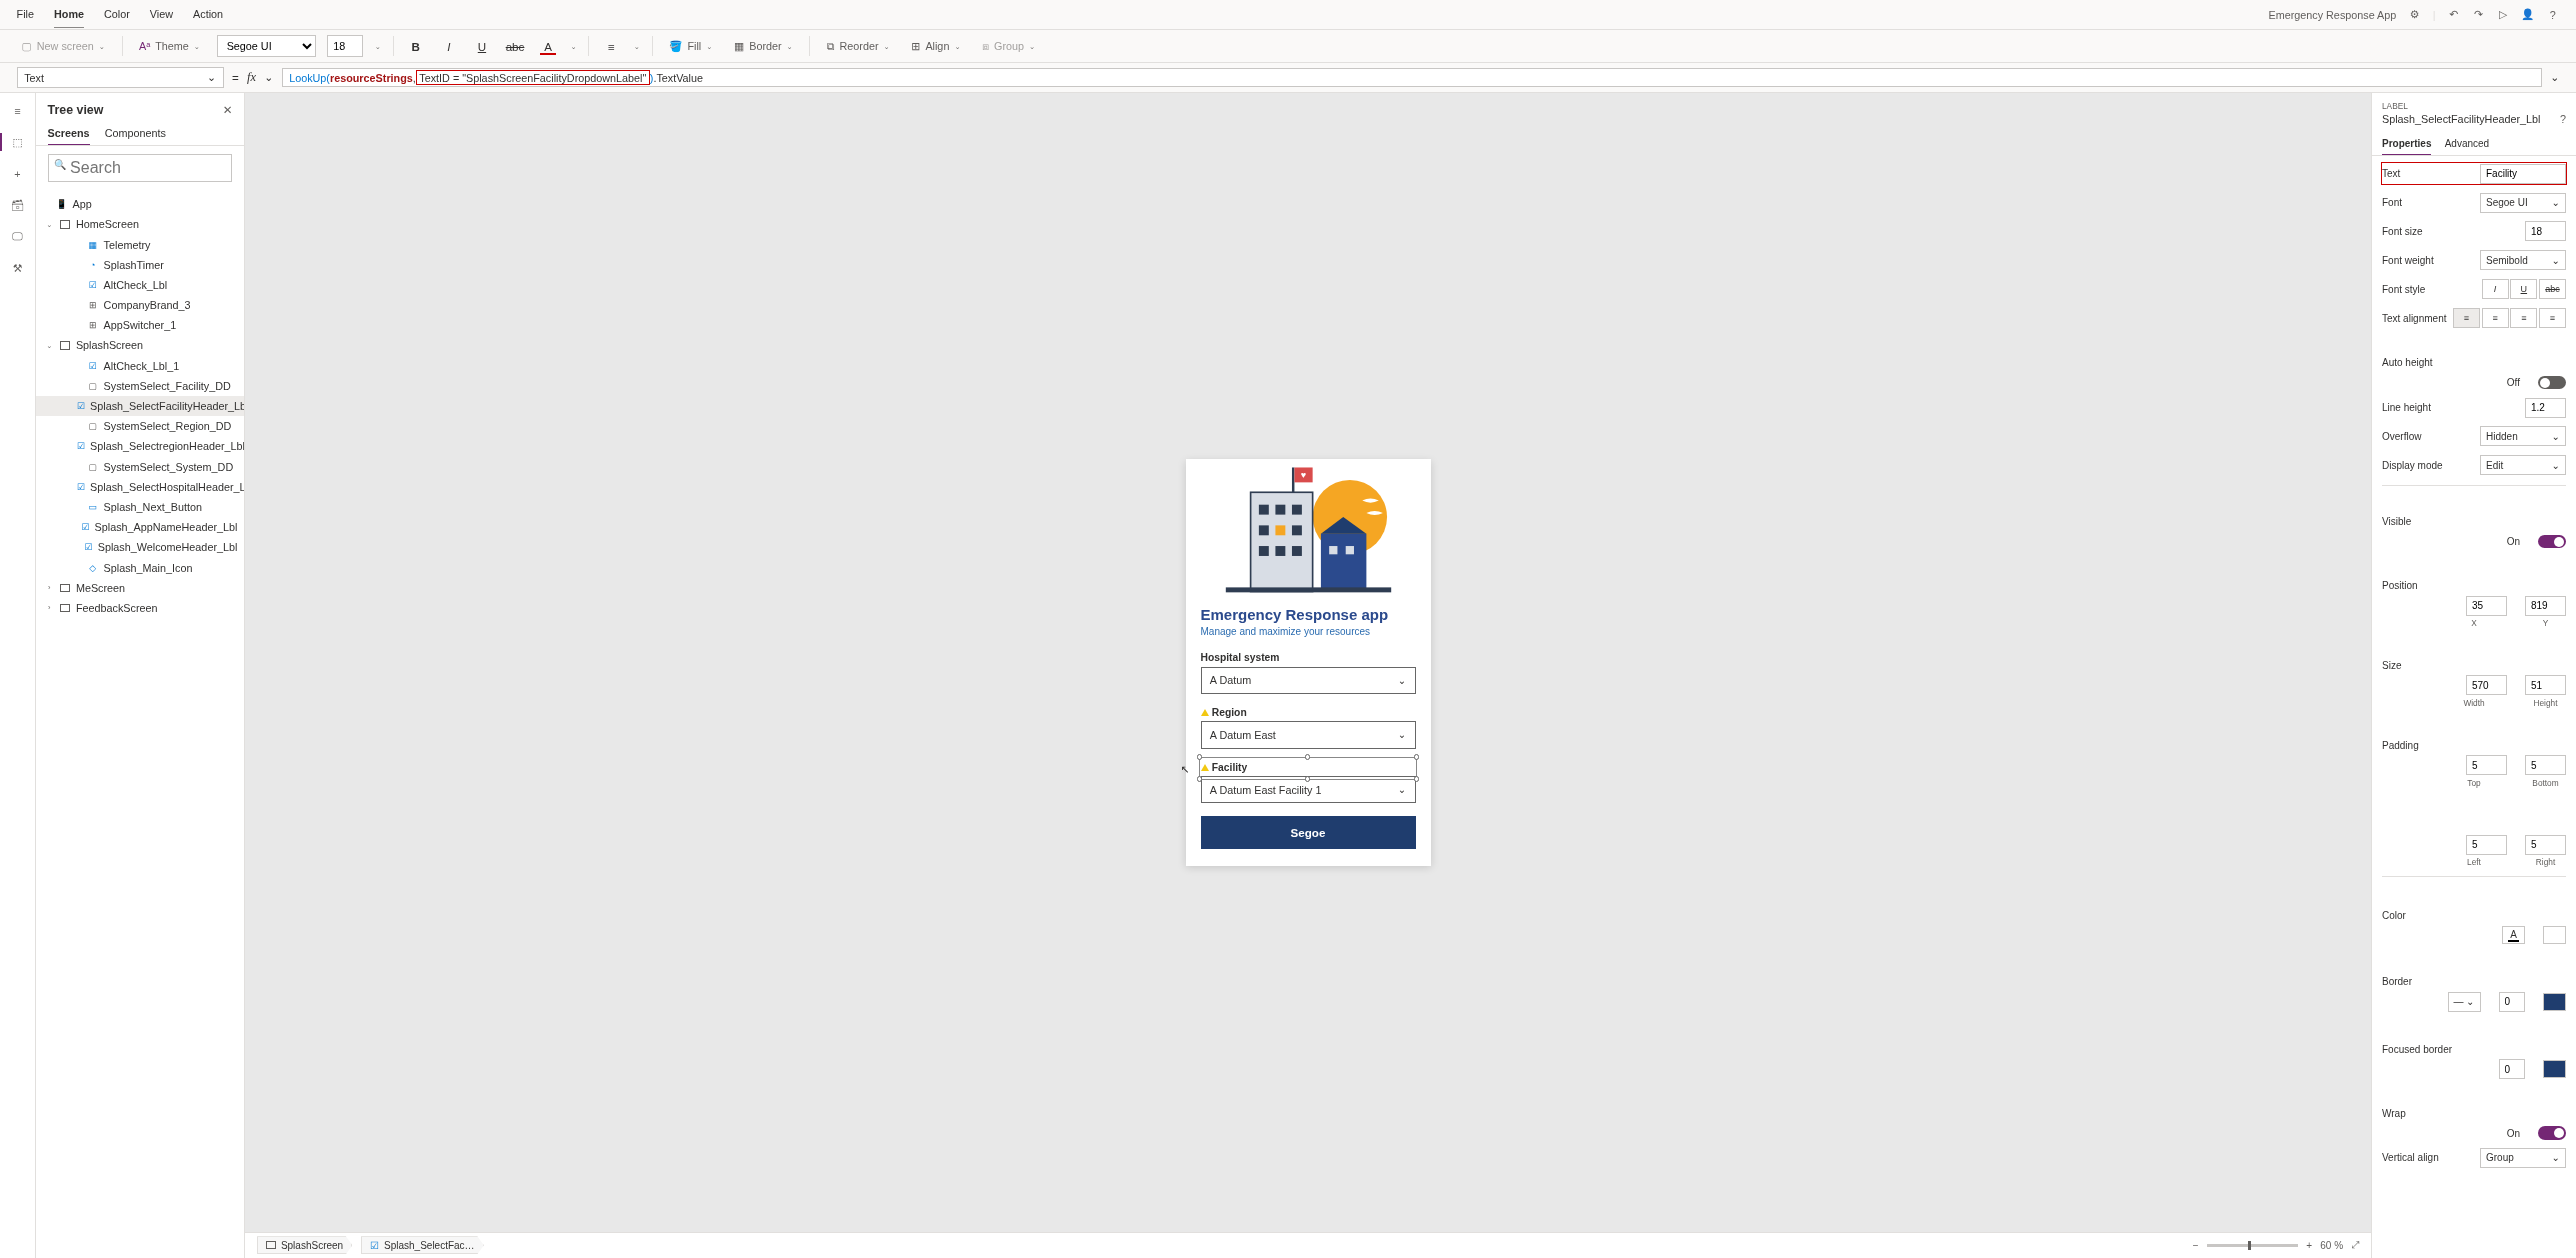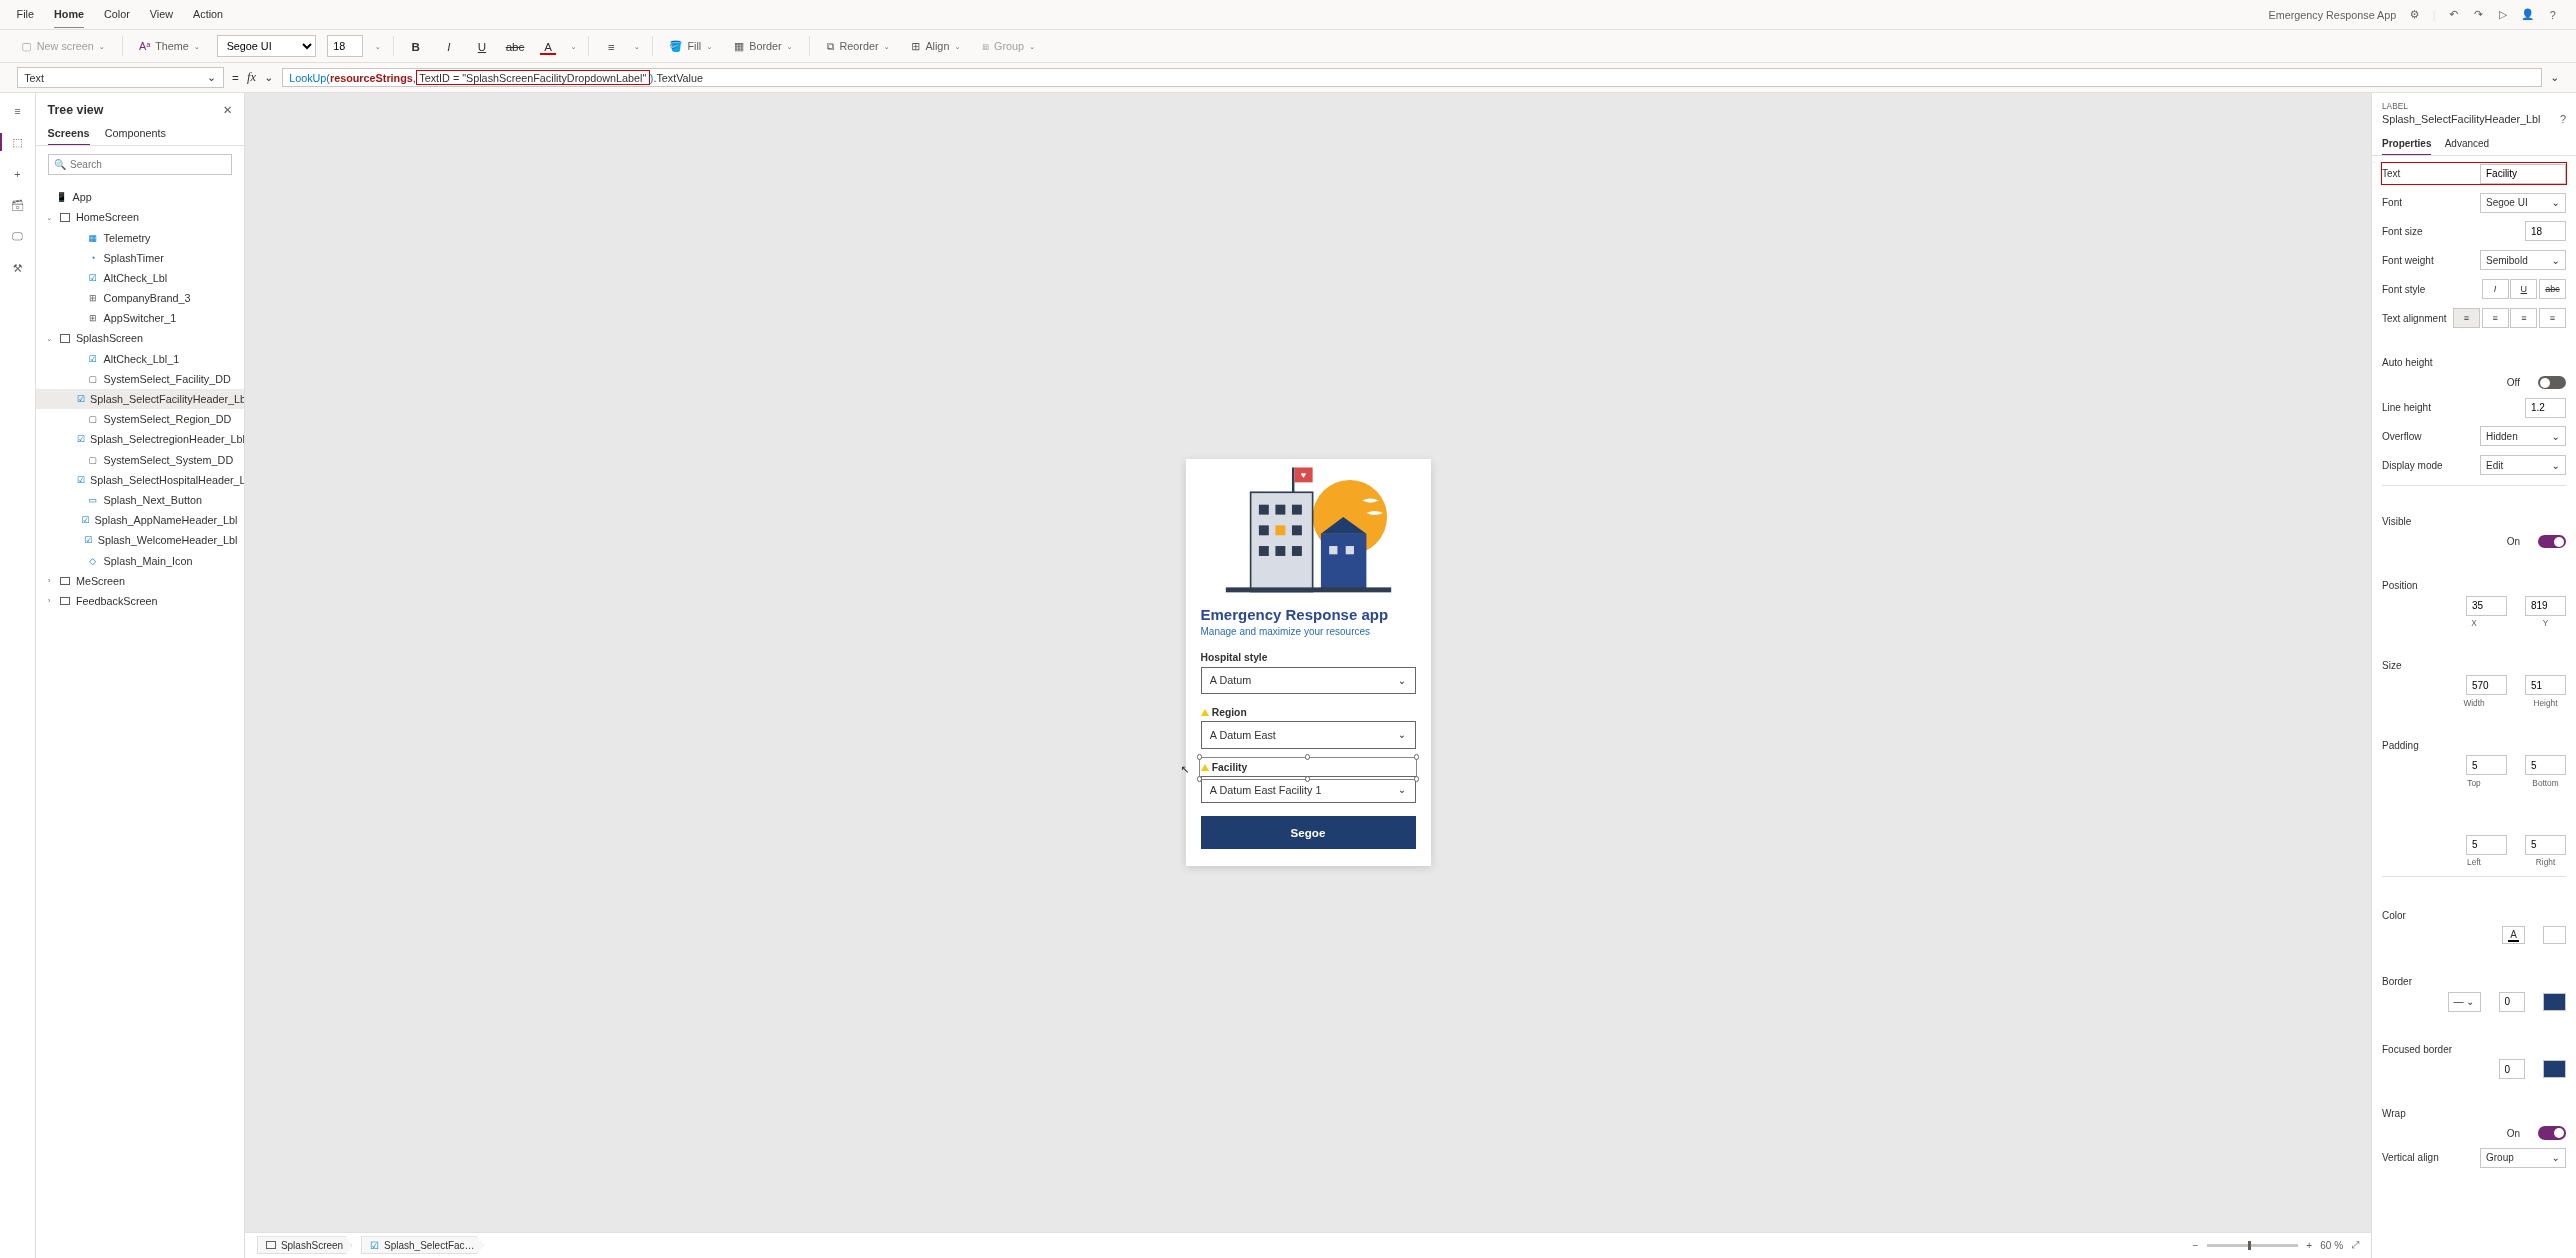--- a/index.html
+++ b/index.html
@@ -50,21 +50,21 @@
 
 
 .tree-panel { width: 209px; background: #fff; border-right: 0.8px solid #e1dfdd; display: flex; flex-direction: column; }
 .tree-header { display:flex; align-items:center; justify-content:space-between; padding: 10px 11.6px 5px; }
 .tree-header h3 { font-size: 12.4px; font-weight: 600; }
 .tree-header .close { cursor:pointer; color:#605e5c; font-size:11.6px; }
 .tree-tabs { display:flex; gap:15px; padding: 0 11.6px; border-bottom:0.8px solid #e1dfdd; }
 .tree-tab { padding: 5px 0; cursor:pointer; font-size:10.8px;text-align:right; }
 .tree-tab.active { border-bottom: 1.7px solid #742774; font-weight:600; }
 .tree-search { margin: 8.3px 11.6px; }
-.tree-search input { width: 100%; padding: 4.1px 6.6px 4.1px 21.5px; border:0.8px solid #c8c6c4; font-size:10px; }
+.tree-search input { width: 100%; padding: 4.1px 6.6px 4.1px 21.5px; border:0.8px solid #c8c6c4; font-size:16px; }
 .tree-search { position:relative; }
 .tree-search .sicon { position:absolute; left:6.6px; top:5px; color:#605e5c; font-size:10px; }
 .tree-list { flex:1; overflow:auto; padding: 3.3px 0; }
 .tree-item { display:flex; align-items:center; padding: 4.1px 6.6px; font-size:10.8px; cursor:pointer; gap:5px; }
 .tree-item.selected { background:#edebe9; }
 .tree-item .chev { width:10px; font-size:7.4px; color:#605e5c; text-align:center; }
 .tree-item .ticon { width:11.6px; height:11.6px; display:inline-flex; align-items:center; justify-content:center; font-size:9px; }
 .ti-screen { border:0.8px solid #605e5c; width:10px; height:8.3px; }
 .ti-label { color:#0078d4; }
 
@@ -430,21 +430,21 @@
               <rect x="110" y="10" width="3" height="30" fill="#2f3d52"></rect>
               <rect x="113" y="10" width="22" height="18" fill="#d94c4c"></rect>
               <text x="124" y="23" font-size="11" fill="#fff" text-anchor="middle">♥</text>
               <rect x="30" y="155" width="200" height="6" fill="#2f3d52"></rect>
             </svg>
           </div>
           <div class="phone-body">
             <div class="phone-title">Emergency Response app</div>
             <div class="phone-sub">Manage and maximize your resources</div>
 
-            <div class="phone-label">Hospital style</div>
+            <div class="phone-label">Hospital system</div>
             <div class="phone-select">
               <span>A Datum</span>
               <span class="dd-chev">⌄</span>
             </div>
 
             <div class="phone-label">
                 <span class="warn-icon"></span>
                 <span>Region</span>
               </div>
             <div class="phone-select">

